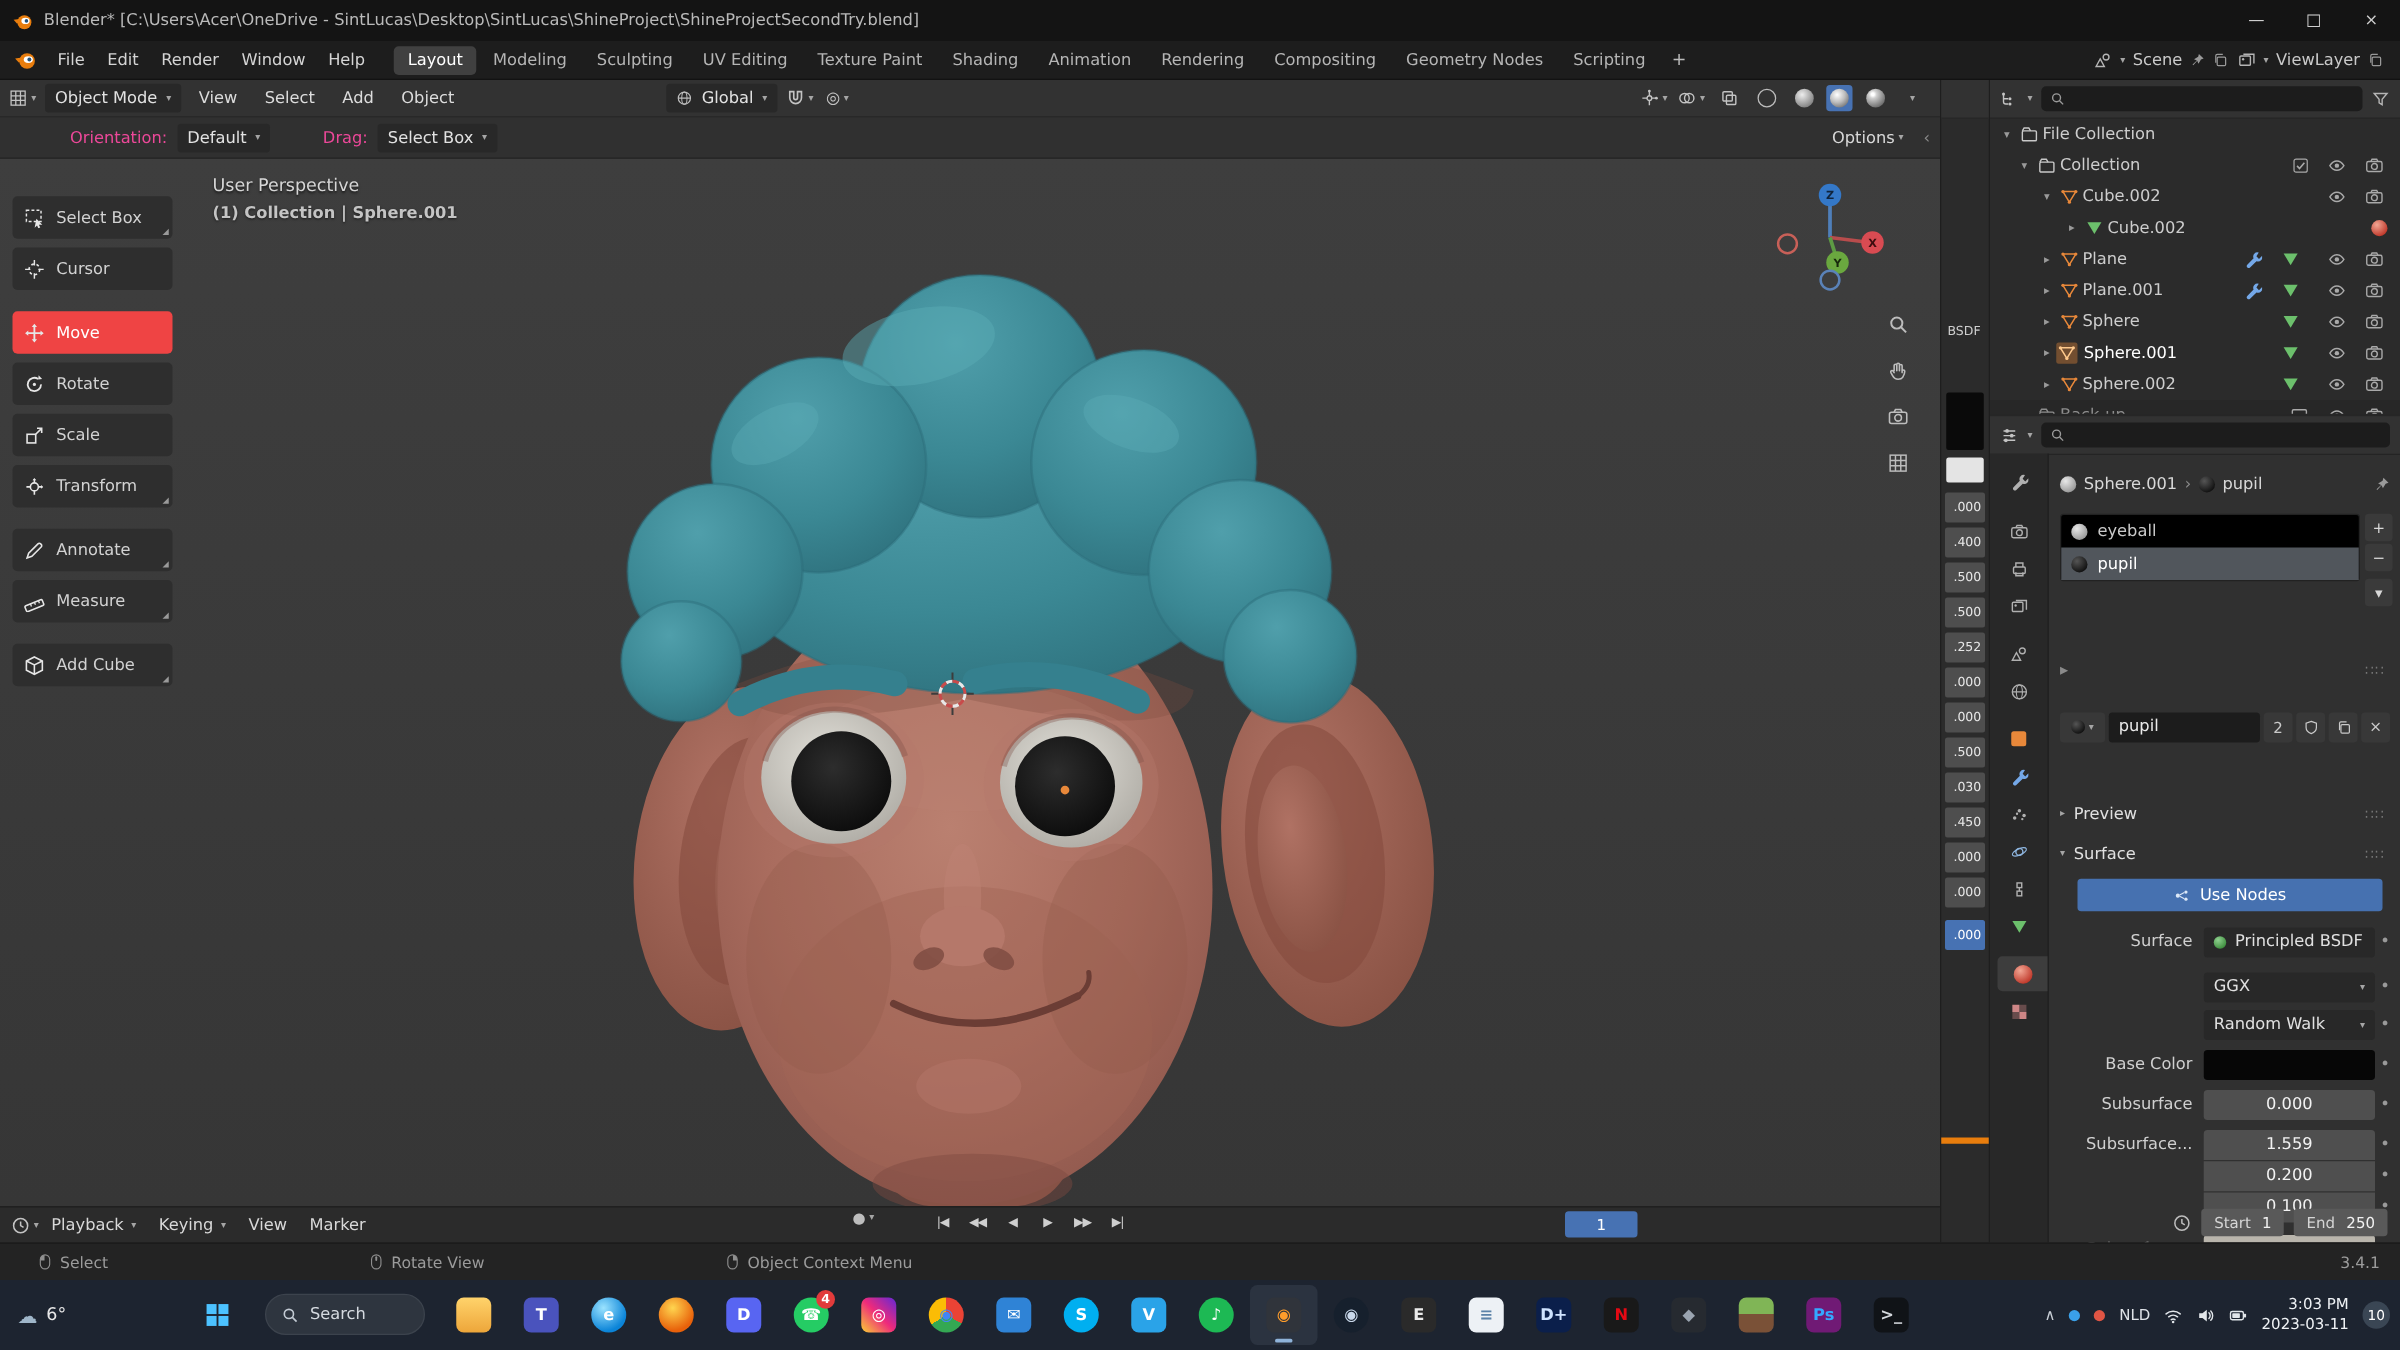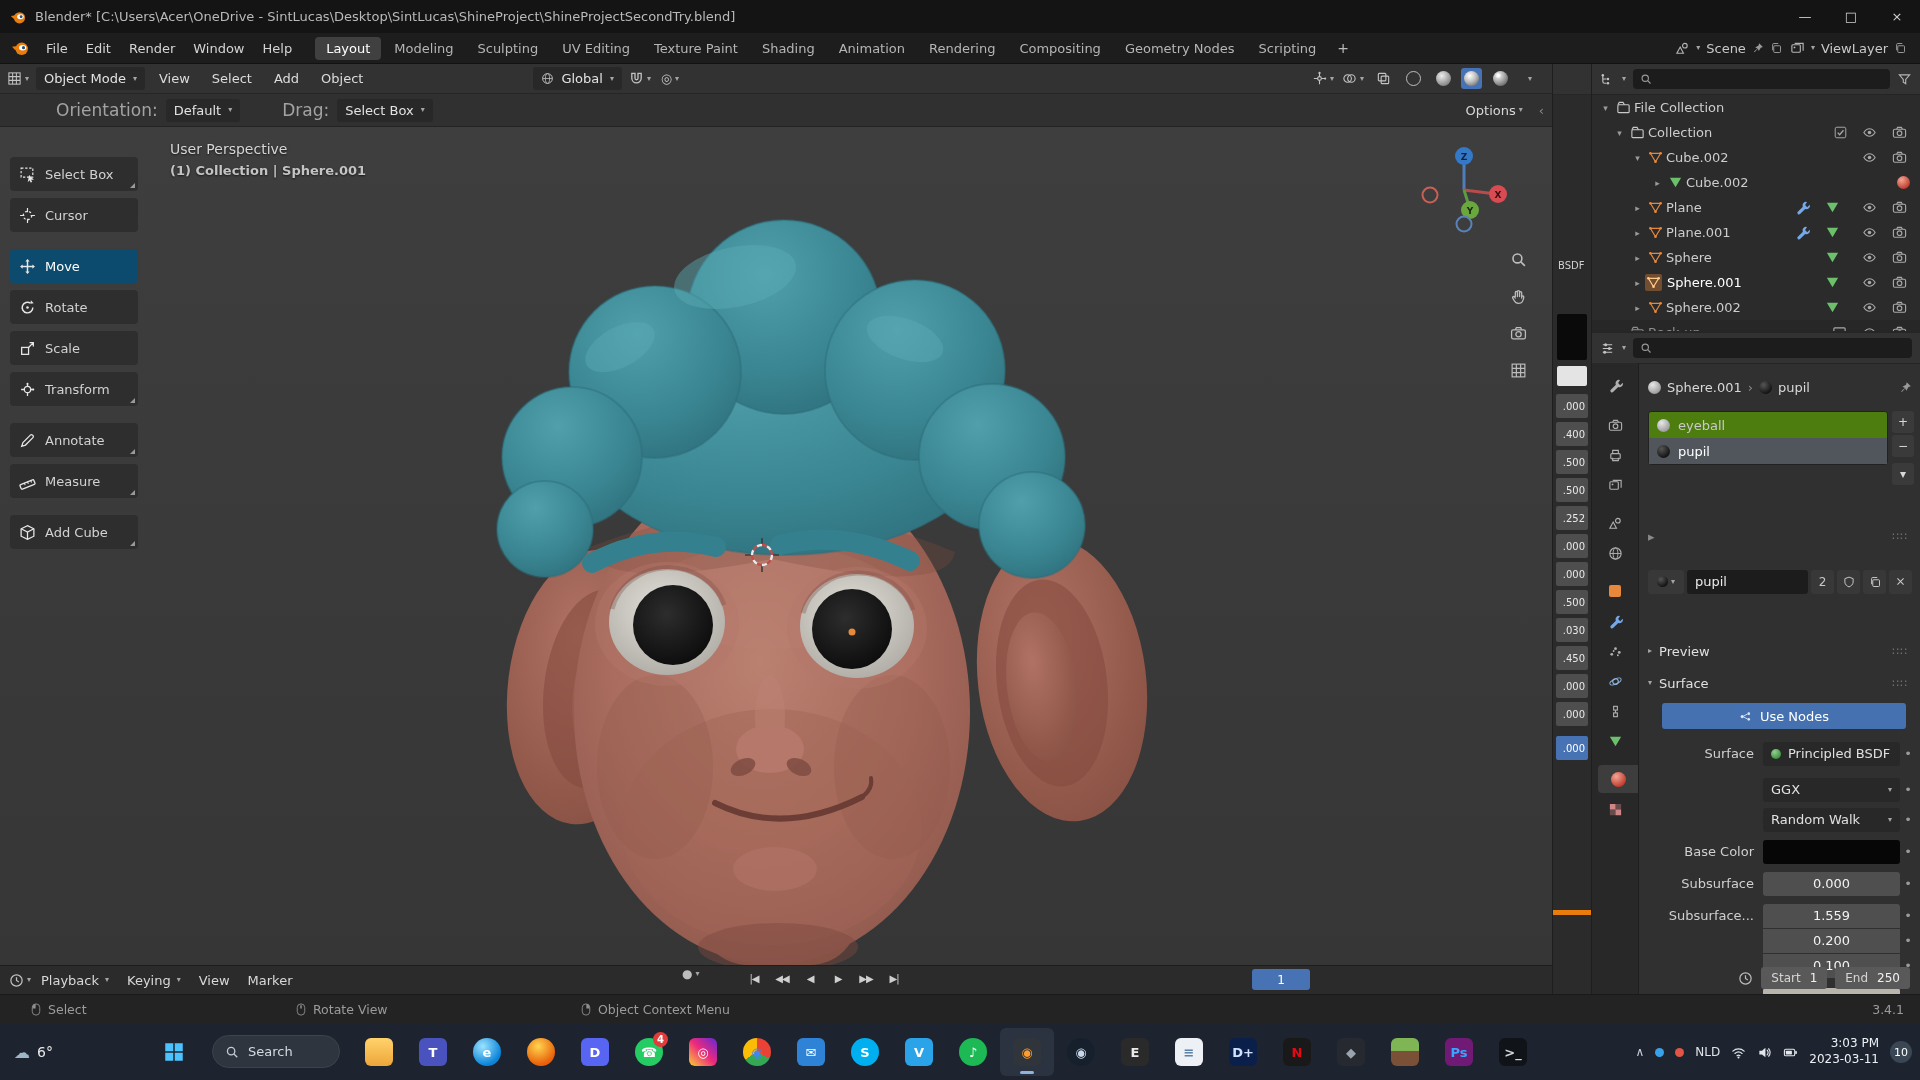--- a/index.html
+++ b/index.html
@@ -28,26 +28,26 @@
   .hmenu{padding:0 8px;color:#dcdcdc;font-size:13px;}
   .icobtn{height:23px;min-width:24px;display:flex;align-items:center;justify-content:center;gap:3px;color:#c3c3c3;border-radius:3px;}
   .sph{width:15px;height:15px;border-radius:50%;}
   .sph.wire{box-sizing:border-box;border:1.5px solid #bdbdbd;}
   .sph.solid{background:radial-gradient(circle at 38% 32%,#ededed,#8a8a8a 70%,#5c5c5c);}
   .sph.mat{background:radial-gradient(circle at 38% 32%,#ffffff,#bdbdbd 45%,#777 80%);}
   .sph.rend{background:radial-gradient(circle at 35% 30%,#fff 8%,#cfcfcf 22%,#6f6f6f 75%);}
   .shactive{background:#4772b3;border-radius:3px;padding:3px;display:flex;align-items:center;}
   
   #toolrow{left:0;top:94px;width:1552px;height:33px;background:#303030;display:flex;align-items:center;box-sizing:border-box;border-bottom:1px solid #232323;padding-left:56px;gap:8px;}
-  .lbl{color:#a3a3a3;font-size:17px;}
+  .lbl{color:#ec4899;font-size:13px;}
   
   #toolbar{left:10px;top:157px;width:130px;z-index:5;}
   .tool{width:128px;height:34px;margin-bottom:7px;border-radius:4px;background:#2e2e2e;display:flex;align-items:center;gap:9px;padding-left:9px;box-sizing:border-box;color:#d2d2d2;font-size:13px;position:relative;}
   .tool .ic{width:17px;height:17px;color:#e6e6e6;}
-  .tool.active{background:#0c4a6e;color:#fff;}
+  .tool.active{background:#ef4444;color:#fff;}
   .tool.gap{margin-top:17px;}
   .tool.tri:after{content:"";position:absolute;right:3px;bottom:3px;border-left:5px solid transparent;border-bottom:5px solid #9a9a9a;}
   
   #vp{left:0;top:127px;width:1552px;height:838px;}
   #vp-overlay1{left:170px;top:141px;color:#d6d6d6;font-size:14px;text-shadow:0 1px 2px rgba(0,0,0,.6);z-index:4;}
   #vp-overlay2{left:170px;top:163px;color:#c4c4c4;font-size:13px;text-shadow:0 1px 2px rgba(0,0,0,.6);z-index:4;font-weight:bold;}
   #gizmo{right:408px;top:142px;width:96px;height:96px;z-index:4;}
   #navcol{right:388px;top:245px;display:flex;flex-direction:column;gap:9px;z-index:4;align-items:center;}
   .navbtn{width:28px;height:28px;border-radius:50%;display:flex;align-items:center;justify-content:center;color:#bdbdbd;}
   .navbtn .ic{width:17px;height:17px;}
@@ -77,21 +77,21 @@
   .orow.dim{background:#272727;color:#8d8d8d;}
   
   #props{left:1592px;top:333px;width:328px;height:661px;background:#303030;overflow:hidden;}
   #props .phead{height:30px;background:#323232;display:flex;align-items:center;gap:7px;padding:0 8px;border-bottom:1px solid #242424;}
   #ptabs{position:absolute;left:0;top:30px;bottom:0;width:46px;background:#282828;border-right:1px solid #1f1f1f;}
   .ptab{position:absolute;left:4px;width:38px;height:28px;display:flex;align-items:center;justify-content:center;color:#b0b0b0;}
   .ptab.active{background:#3d3d3d;border-radius:4px 0 0 4px;left:6px;width:40px;}
   .osq{width:12px;height:12px;background:#e8883a;border-radius:2px;}
   .pcontent{position:absolute;left:46px;top:30px;right:0;bottom:0;}
   .crumb{position:absolute;left:10px;right:8px;top:12px;height:24px;display:flex;align-items:center;gap:6px;color:#d8d8d8;}
-  .slots{position:absolute;left:10px;top:48px;width:238px;background:#4d7c0f;border-radius:3px;border:1px solid #222;}
+  .slots{position:absolute;left:10px;top:48px;width:238px;background:#000000;border-radius:3px;border:1px solid #222;}
   .slot{height:26px;display:flex;align-items:center;gap:8px;padding-left:8px;color:#c9c9c9;}
   .slot.sel{background:#51565c;color:#fff;}
   .btncol{position:absolute;left:254px;top:48px;width:22px;}
   .sqbtn{width:22px;height:22px;background:#3a3a3a;border-radius:3px;color:#d8d8d8;display:flex;align-items:center;justify-content:center;margin-bottom:2px;font-size:12px;}
   .griprow{position:absolute;left:10px;right:12px;top:166px;display:flex;align-items:center;color:#8a8a8a;}
   .matrow{position:absolute;left:10px;right:8px;top:206px;height:25px;display:flex;align-items:center;gap:3px;}
   .matname{flex:1;height:24px;background:#1c1c1c;border-radius:3px;display:flex;align-items:center;padding-left:8px;color:#eaeaea;}
   .mbtn{width:23px;height:24px;background:#383838;border-radius:3px;display:flex;align-items:center;justify-content:center;color:#c9c9c9;font-size:12px;}
   .phdr{position:absolute;left:10px;right:12px;height:24px;display:flex;align-items:center;gap:7px;color:#e0e0e0;font-size:13px;}
   .grip{margin-left:auto;color:#777;font-size:11px;letter-spacing:1px;}

